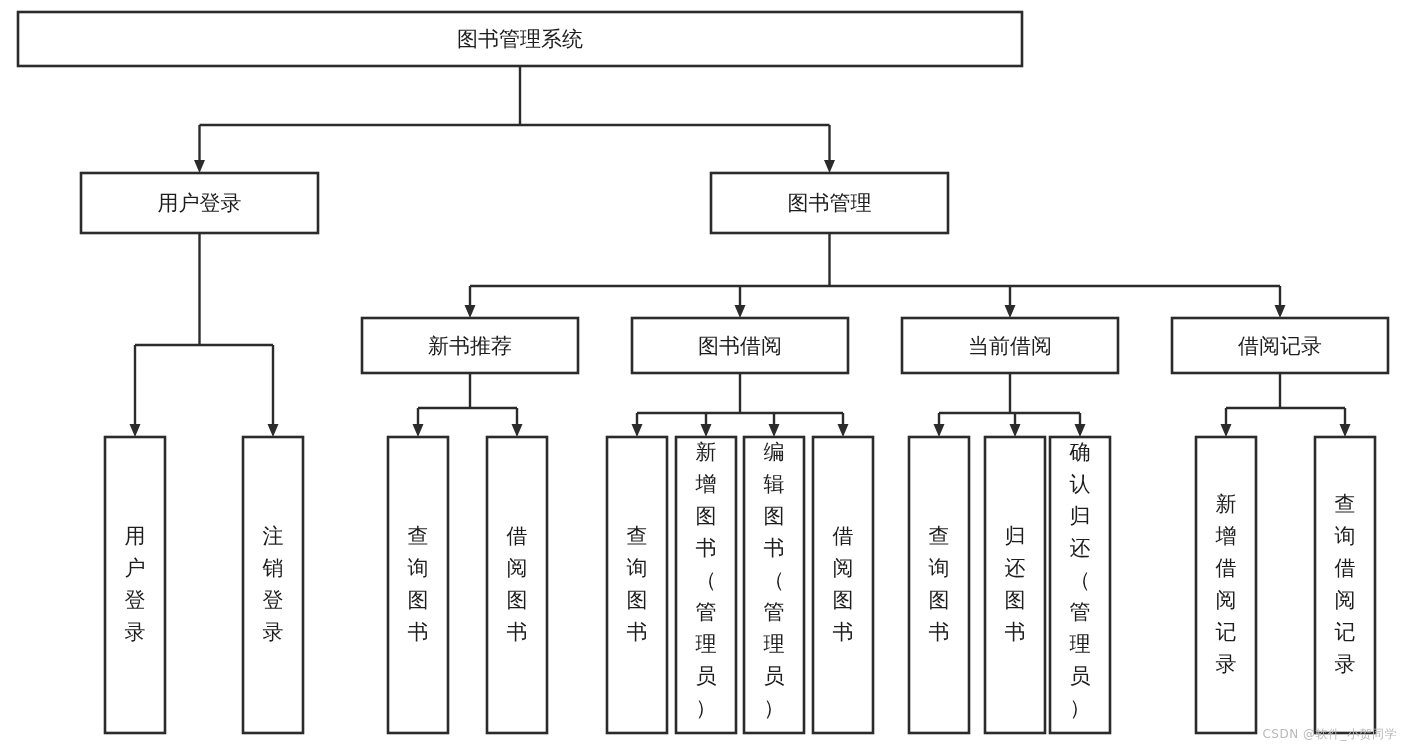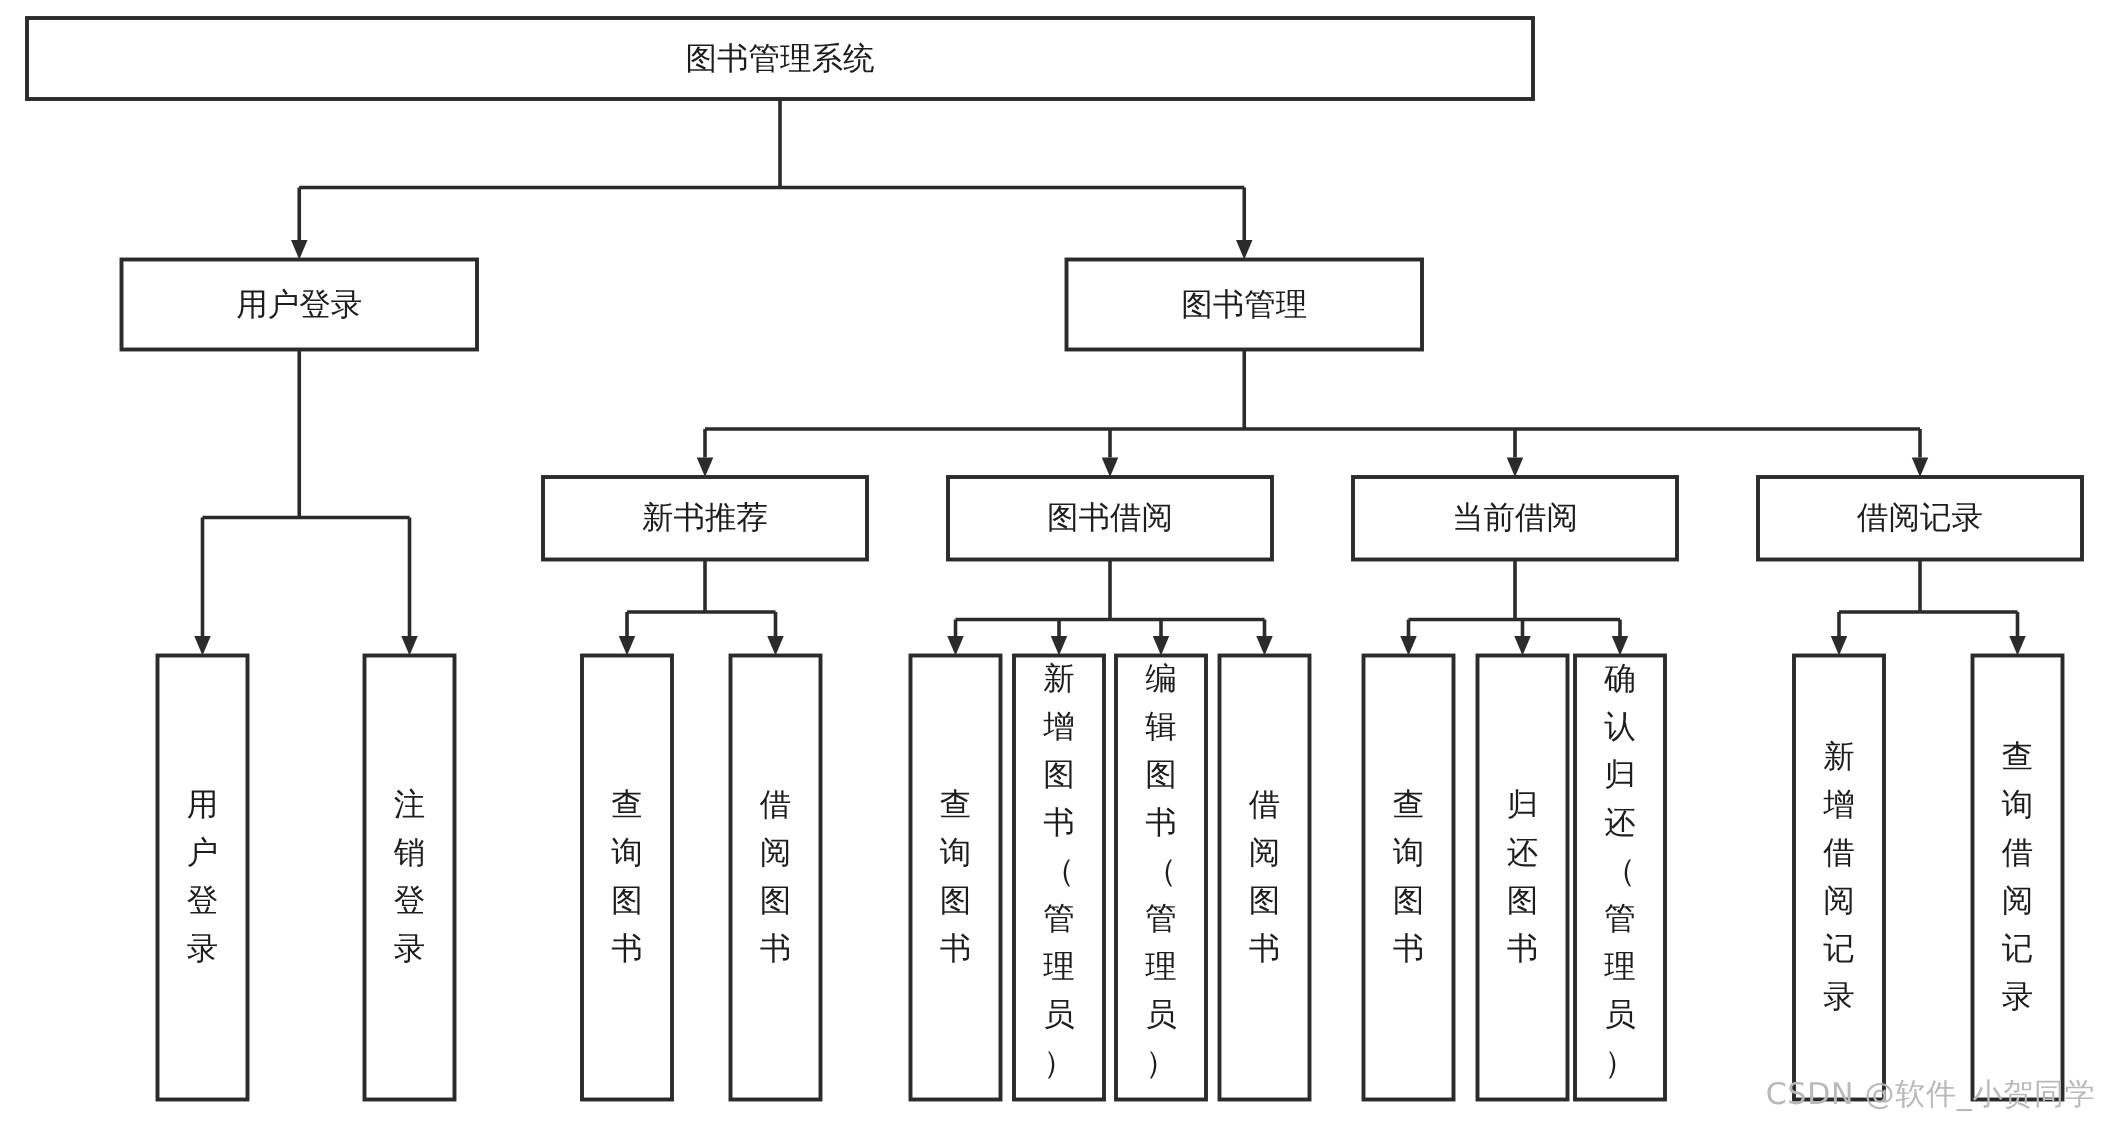--- a/index.html
+++ b/index.html
@@ -55,21 +55,21 @@
     font-family: "DejaVu Sans", "Liberation Sans", sans-serif;
     font-size: 21px;
     fill: #1d1d1d;
     text-anchor: middle;
   }
   .watermark {
     position: absolute;
     right: 8px;
     bottom: 4px;
     font-family: "DejaVu Sans", "Liberation Sans", sans-serif;
-    font-size: 20px;
+    font-size: 12px;
     color: #b9b9b9;
     white-space: nowrap;
     letter-spacing: 0.5px;
     user-select: none;
   }
 </style>
 </head>
 <body>
 
 <div id="diagram-root">

